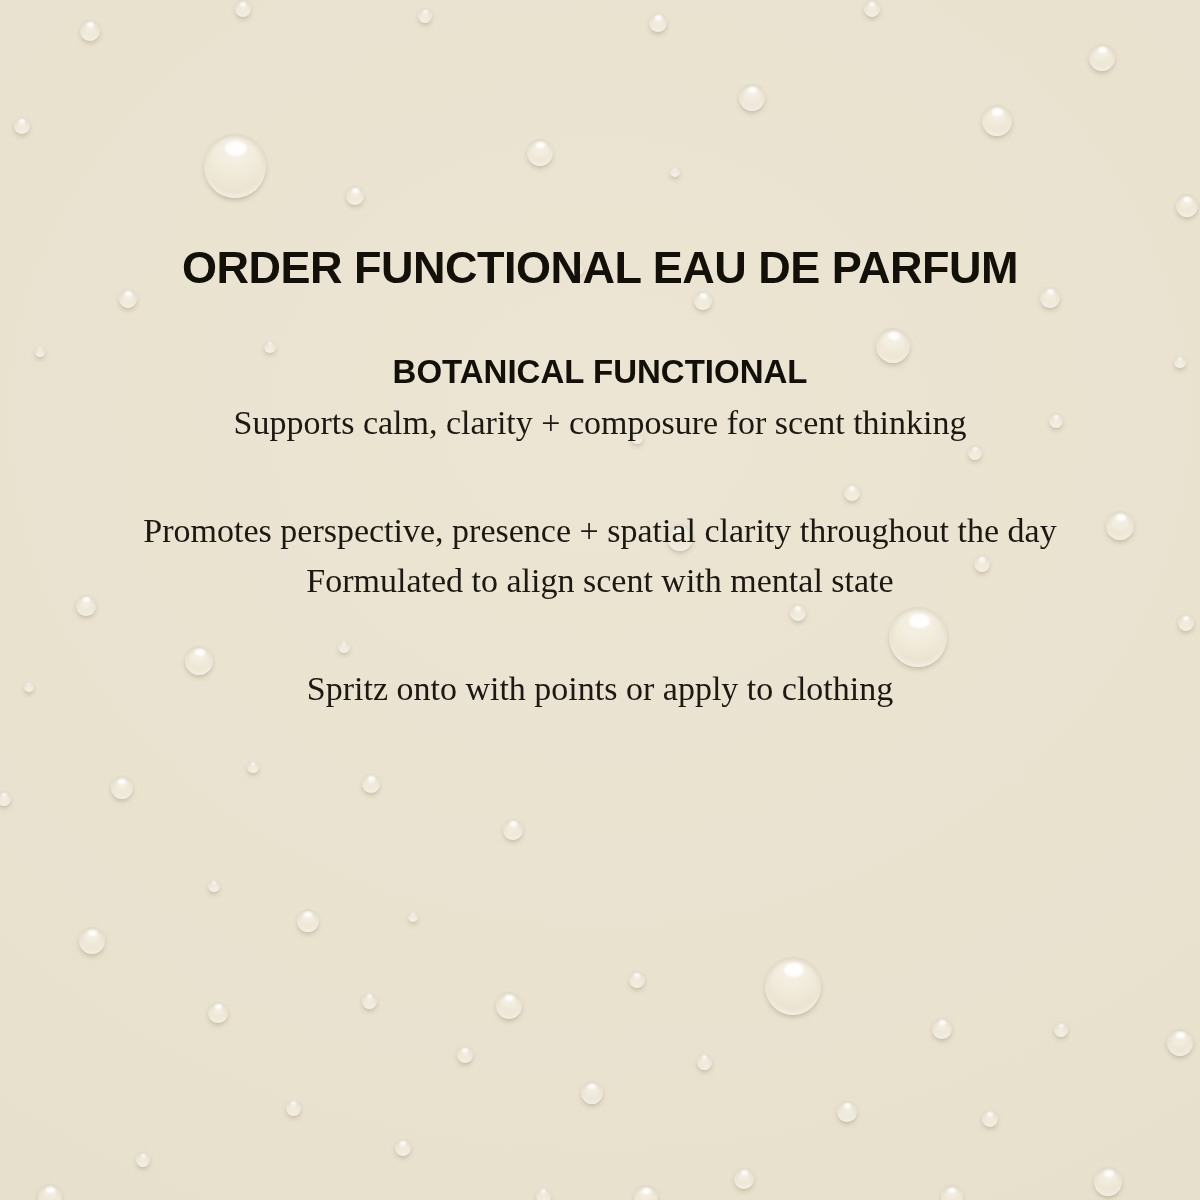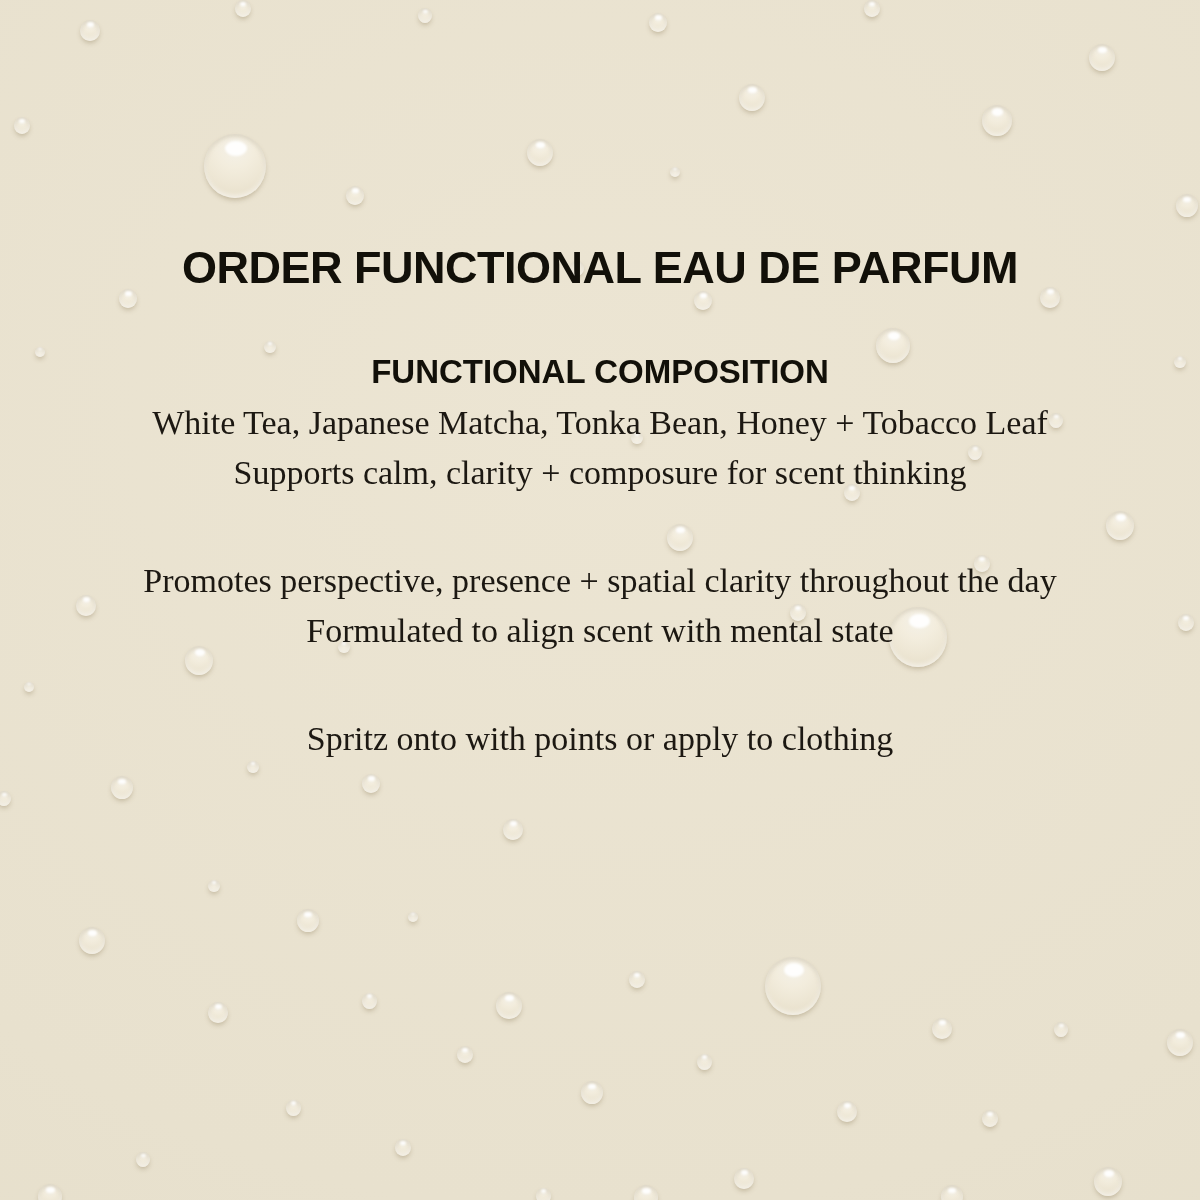--- a/index.html
+++ b/index.html
@@ -163,22 +163,21 @@
       <div class="droplet" style="left: 634px; top: 1185px; width: 24px; height: 25px;"></div>
       <div class="droplet" style="left: 38px; top: 1184px; width: 24px; height: 25px;"></div>
     </div>
 
   <div class="content">
 
     <h1 class="title">ORDER FUNCTIONAL EAU DE PARFUM</h1>
 
 
     <div class="section">
-      <h2 class="section-heading">FUNCTIONAL COMPOSITION</h2>
-      <p class="section-line">White Tea, Japanese Matcha, Tonka Bean, Honey + Tobacco Leaf</p>
+      <h2 class="section-heading">BOTANICAL FUNCTIONAL</h2>
       <p class="section-line">Supports calm, clarity + composure for scent thinking</p>
     </div>
 
     <div class="section">
       <p class="section-line">Promotes perspective, presence + spatial clarity throughout the day</p>
       <p class="section-line">Formulated to align scent with mental state</p>
     </div>
 
     <div class="section">
       <p class="section-line">Spritz onto with points or apply to clothing</p>

